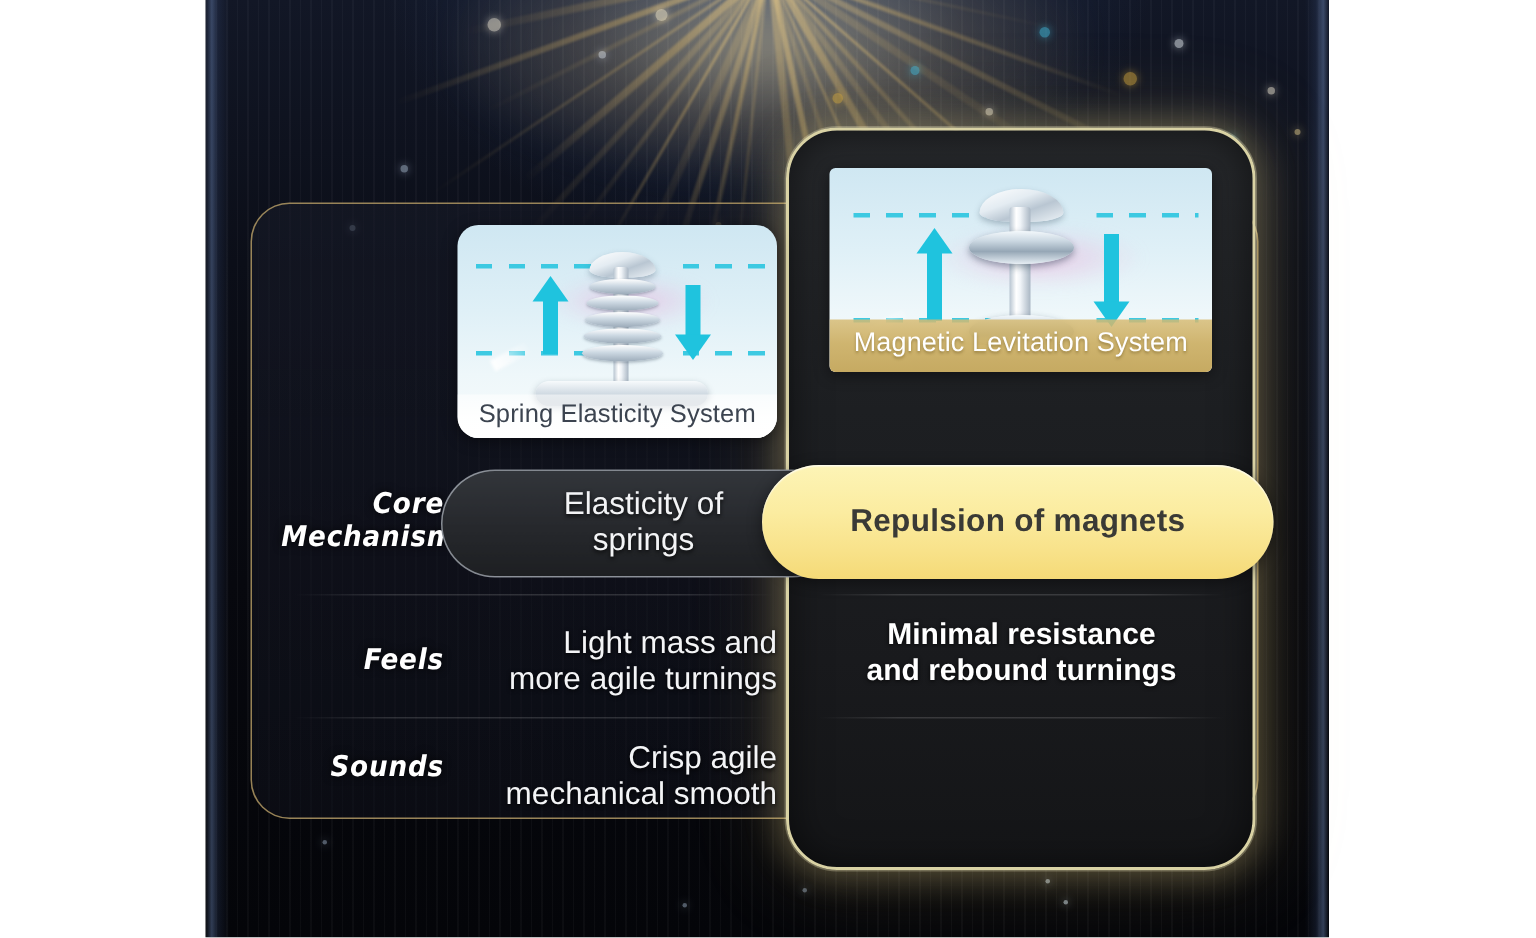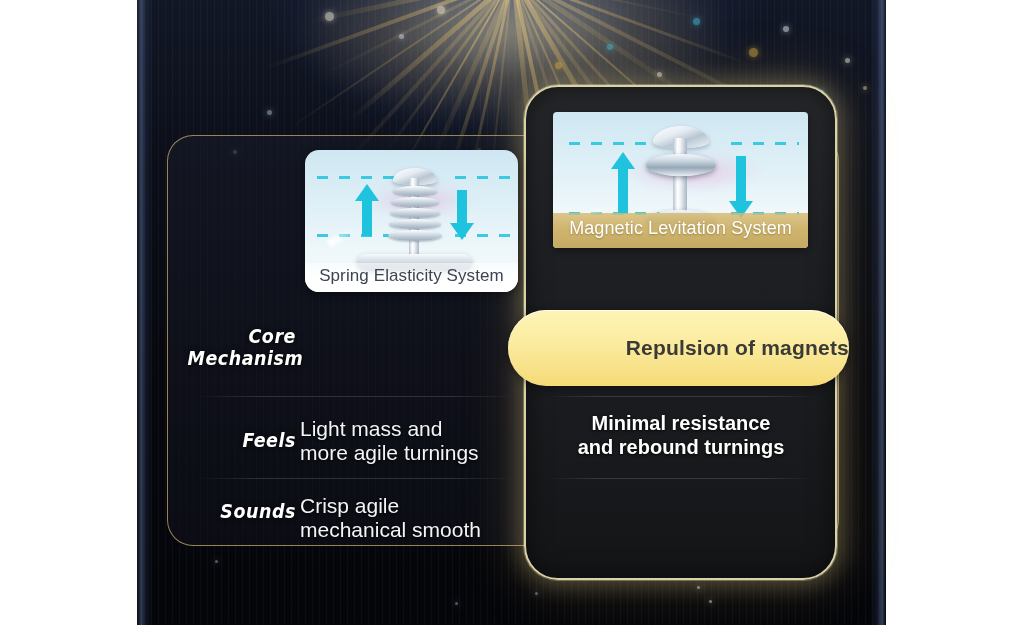--- a/index.html
+++ b/index.html
@@ -198,21 +198,21 @@
     text-shadow: 0 0 6px rgba(0,0,0,0.9);
     transform: scaleX(0.92);
     transform-origin: right center;
   }
 
   .cell-left {
     position: absolute;
     color: #f3f4f6;
     font-size: 21px;
     line-height: 1.15;
-    text-align: left;
+    text-align: right;
     text-shadow: 0 1px 3px rgba(0,0,0,0.85);
   }
   .cell-right {
     position: absolute;
     color: #ffffff;
     font-size: 20px;
     font-weight: bold;
     line-height: 1.18;
     text-align: center;
     text-shadow: 0 1px 3px rgba(0,0,0,0.85);
@@ -236,21 +236,21 @@
     position: absolute;
     left: 508px; top: 310px;
     width: 341px; height: 76px;
     border-radius: 38px;
     background: linear-gradient(180deg, #fdf4b6 0%, #fbeca0 42%, #f8e28a 75%, #f5da77 100%);
     box-shadow: 0 2px 10px rgba(0,0,0,0.45), inset 0 1px 1px rgba(255,255,255,0.75);
   }
   .pill-yellow .label {
     position: absolute; left: 0; right: 0; top: 50%;
     transform: translateY(-50%);
-    text-align: right;
+    text-align: center;
     color: #3a3a36;
     font-size: 21px;
     font-weight: bold;
     letter-spacing: 0.2px;
   }
 
   .divider {
     position: absolute;
     height: 1px;
     background: linear-gradient(90deg, rgba(255,255,255,0.0) 0%, rgba(255,255,255,0.14) 20%, rgba(255,255,255,0.14) 80%, rgba(255,255,255,0.0) 100%);
@@ -379,20 +379,26 @@
     </div>
 
     <div class="thumb-caption">Magnetic Levitation System</div>
   </div>
 
   <div class="rowlabel" style="left:178px; top:325px; width:118px;">
     <div>Core</div>
     <div>Mechanism</div>
   </div>
 
+  <div class="pill-dark">
+    <div class="cell-left">
+      <div>Elasticity of</div>
+      <div>springs</div>
+    </div>
+  </div>
 
   <div class="pill-yellow">
     <div class="label">Repulsion of magnets</div>
   </div>
 
   <div class="divider" style="left:196px; top:396px; width:320px;"></div>
   <div class="divider" style="left:546px; top:396px; width:270px;"></div>
 
   <div class="rowlabel" style="left:178px; top:429px; width:118px;">
     <div>Feels</div>

